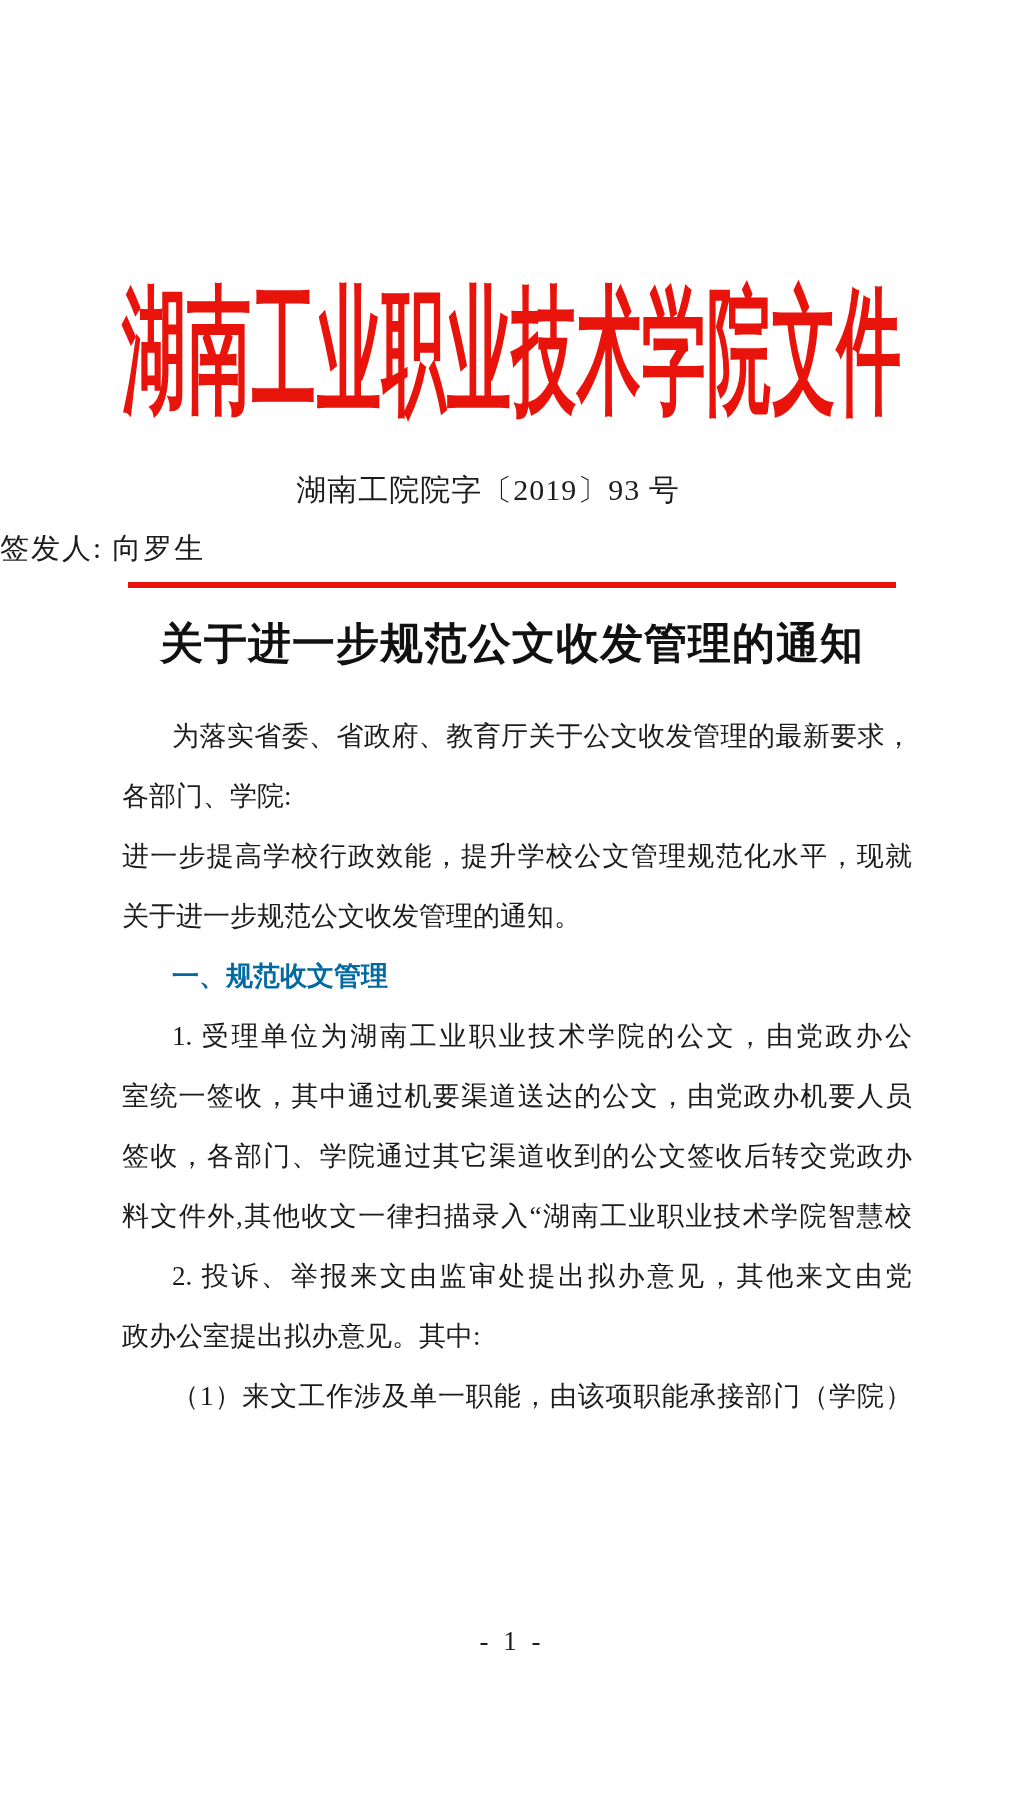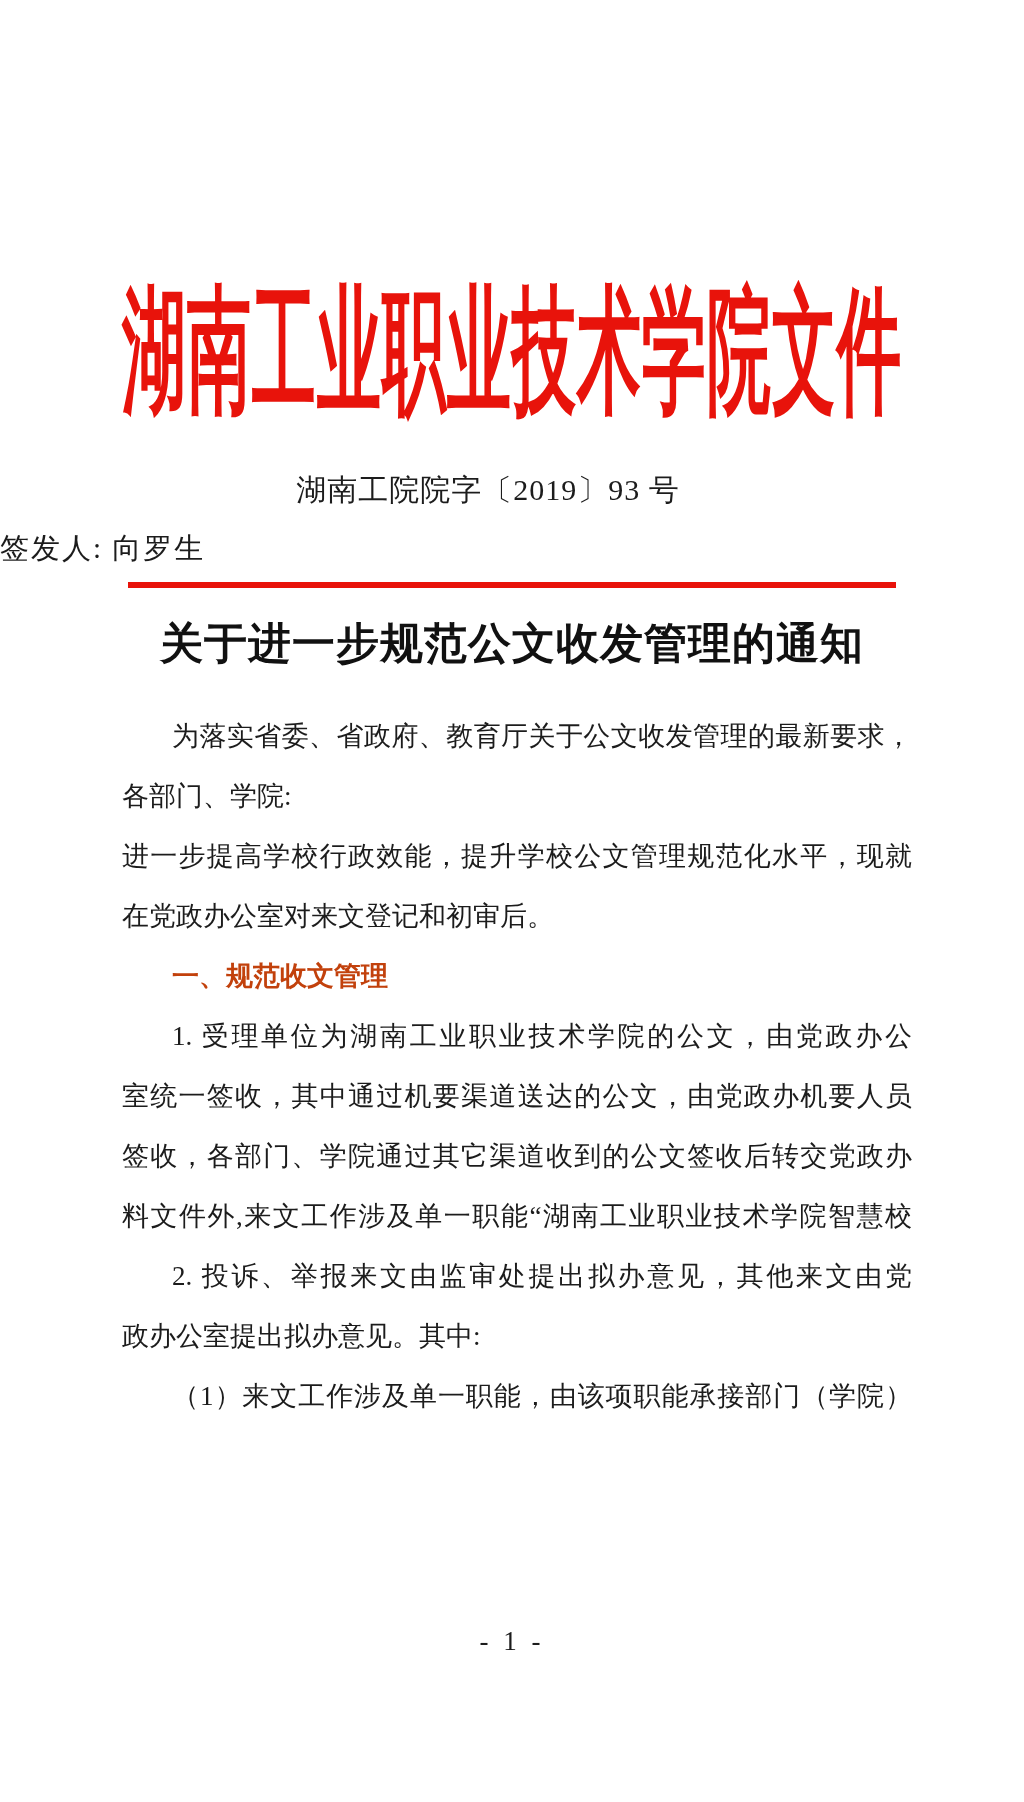--- a/index.html
+++ b/index.html
@@ -89,21 +89,21 @@
   }
   .line.fill{
     text-align-last:justify;
   }
   .line.indent{
     text-indent:50px;
   }
   .line.heading{
     font-family:"Liberation Sans","DejaVu Sans",sans-serif;
     font-weight:bold;
-    color:#c2410c;
+    color:#0369a1;
   }
   
   .footer{
     position:absolute;
     top:1626px;
     left:0;
     width:100%;
     text-align:center;
     font-size:27px;
     letter-spacing:4px;
@@ -121,26 +121,26 @@
   <div class="issuer">签发人: 向罗生</div>
 
   <div class="red-rule"></div>
 
   <h1 class="doc-title">关于进一步规范公文收发管理的通知</h1>
 
   <div class="body" id="body-lines">
       <div class="line indent fill">为落实省委、省政府、教育厅关于公文收发管理的最新要求，</div>
       <div class="line">各部门、学院:</div>
       <div class="line fill">进一步提高学校行政效能，提升学校公文管理规范化水平，现就</div>
-      <div class="line">在党政办公室对来文登记和初审后。</div>
+      <div class="line">关于进一步规范公文收发管理的通知。</div>
       <div class="line indent heading">一、规范收文管理</div>
       <div class="line indent fill">1. 受理单位为湖南工业职业技术学院的公文，由党政办公</div>
       <div class="line fill">室统一签收，其中通过机要渠道送达的公文，由党政办机要人员</div>
       <div class="line fill">签收，各部门、学院通过其它渠道收到的公文签收后转交党政办</div>
-      <div class="line fill">料文件外,来文工作涉及单一职能“湖南工业职业技术学院智慧校</div>
+      <div class="line fill">料文件外,其他收文一律扫描录入“湖南工业职业技术学院智慧校</div>
       <div class="line indent fill">2. 投诉、举报来文由监审处提出拟办意见，其他来文由党</div>
       <div class="line">政办公室提出拟办意见。其中:</div>
       <div class="line indent fill">（1）来文工作涉及单一职能，由该项职能承接部门（学院）</div>
     </div>
 
   <div class="footer">- 1 -</div>
 
 </div>
 
 </body></html>

